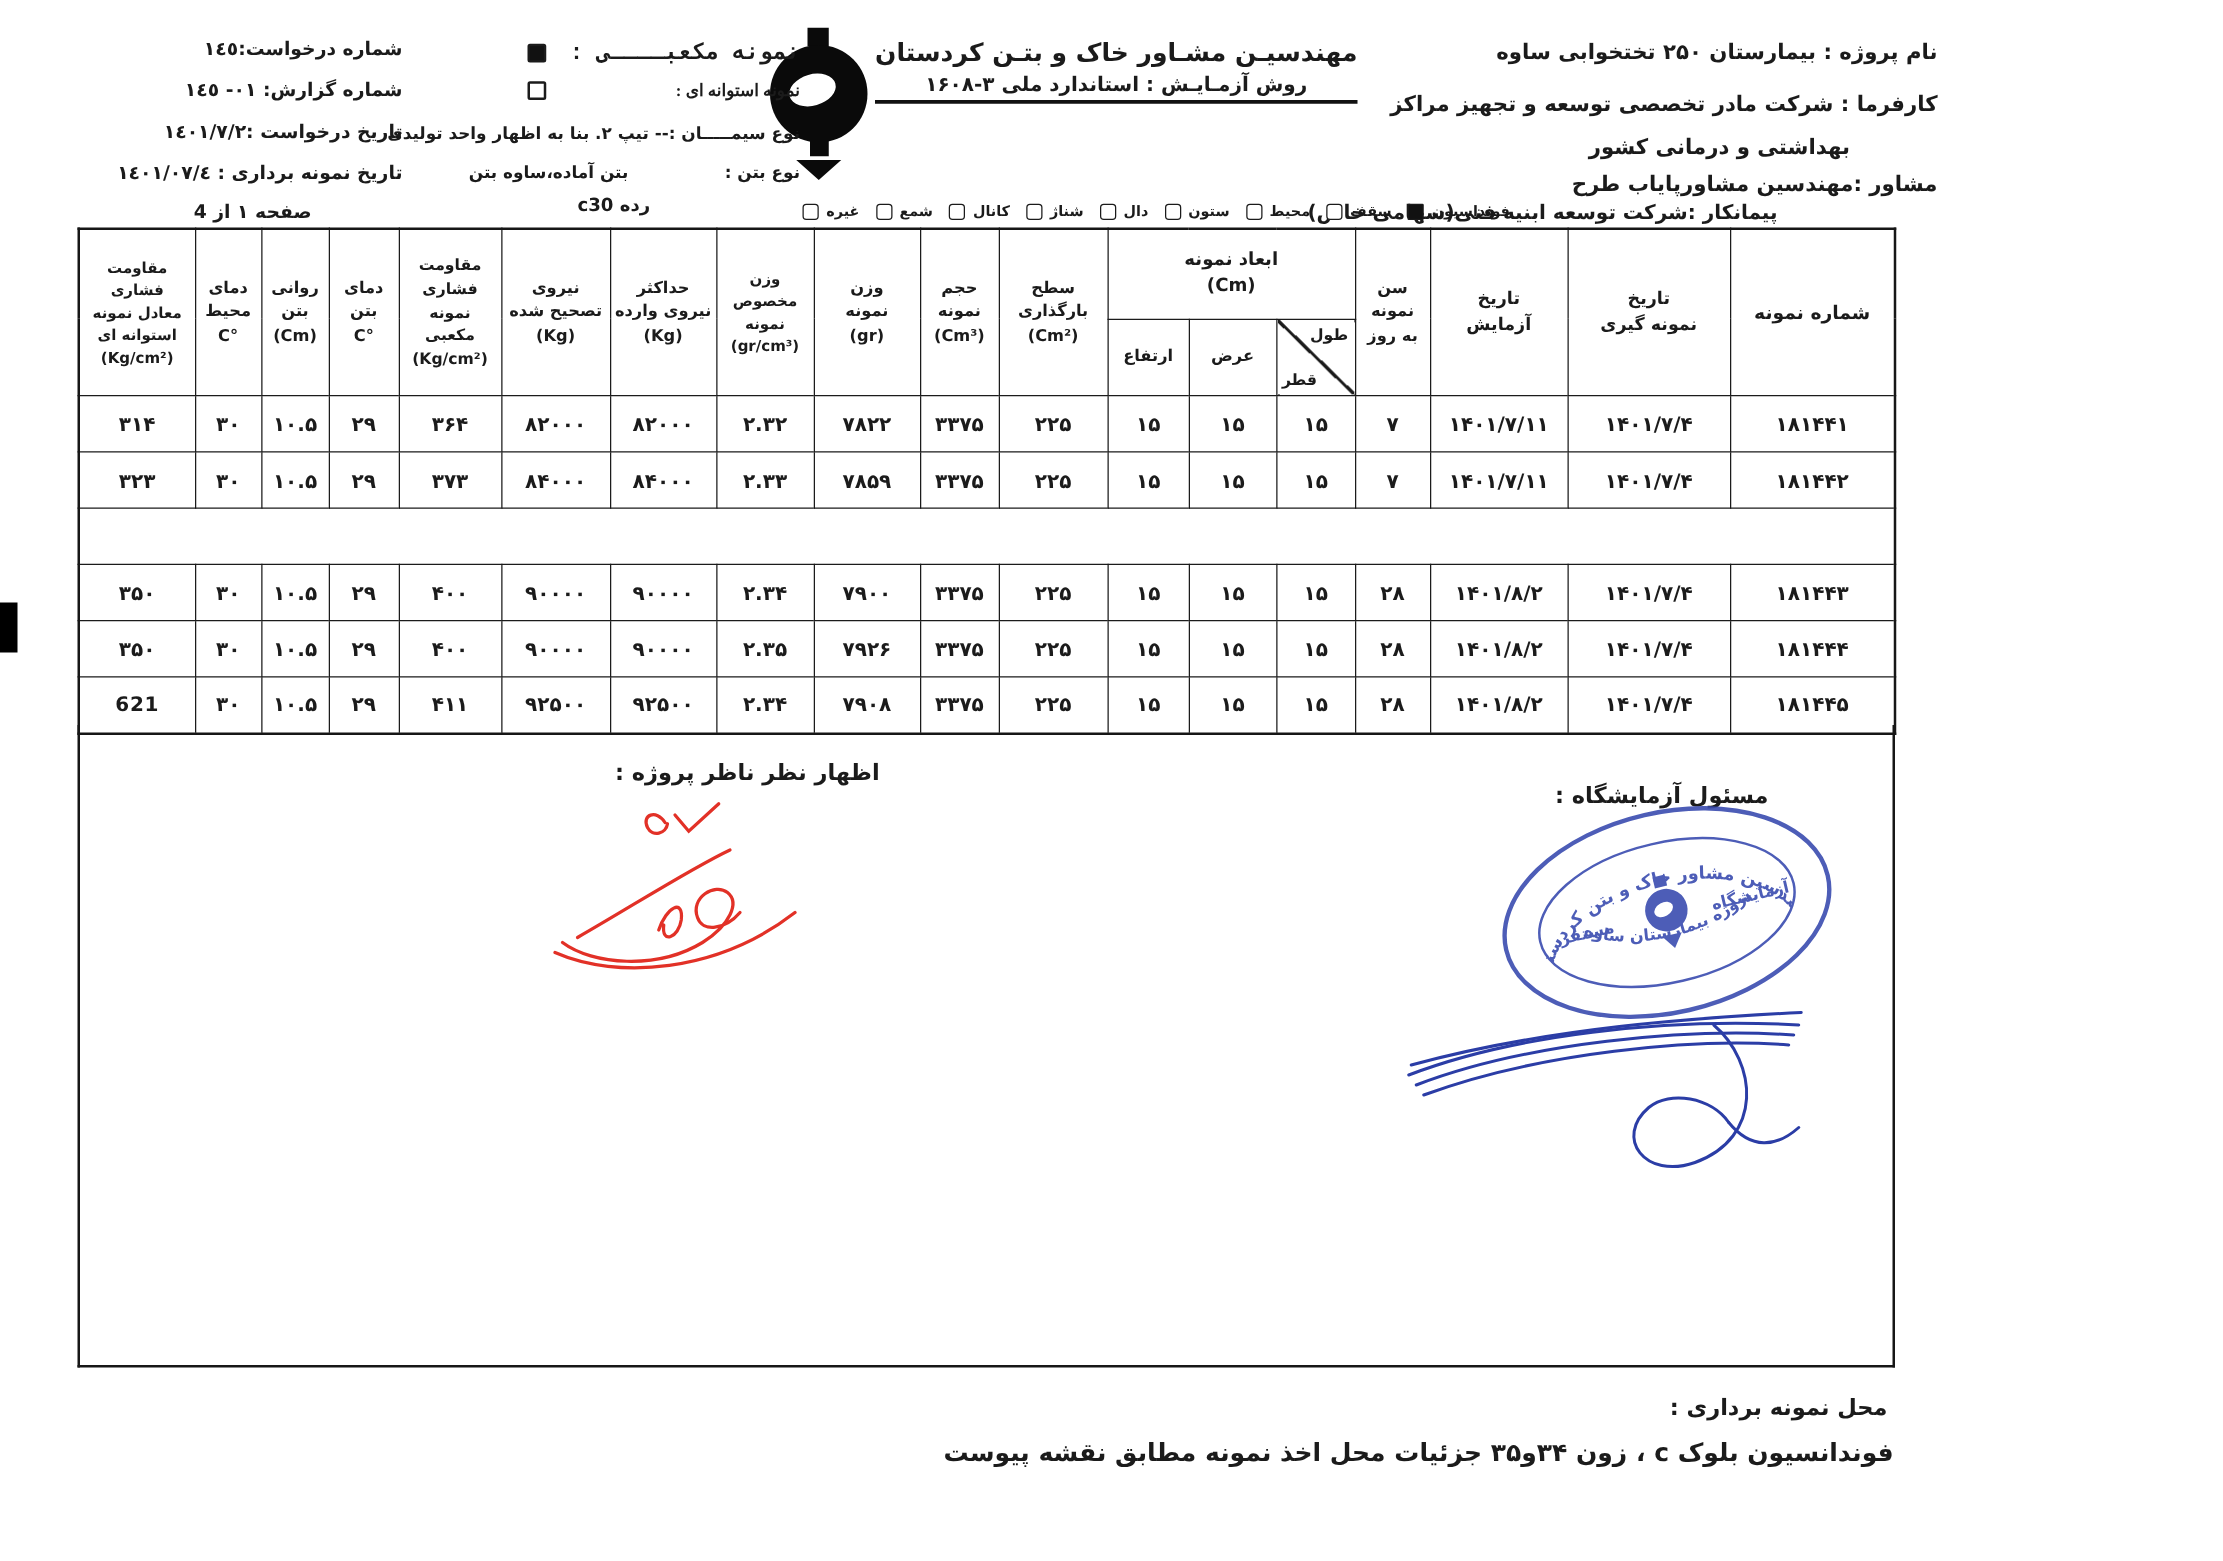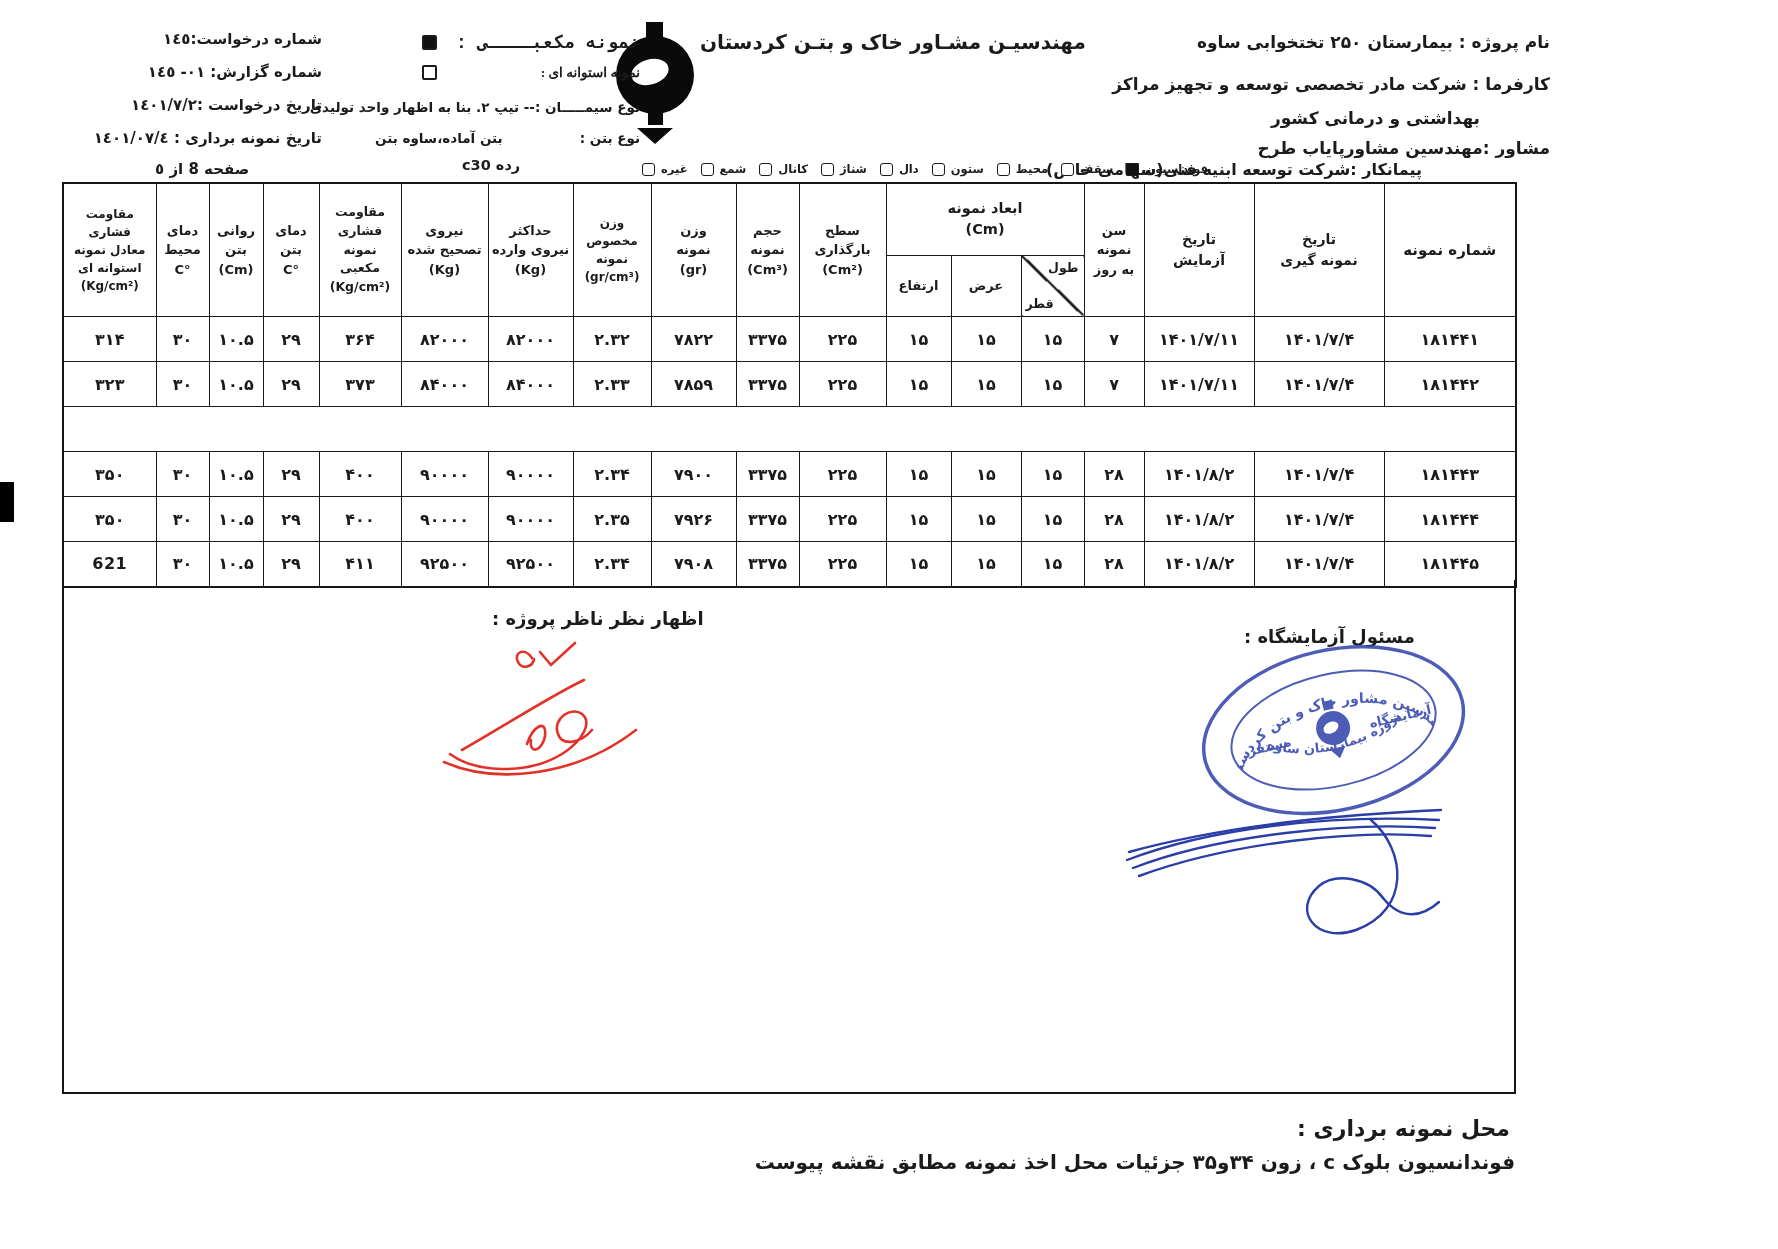--- a/index.html
+++ b/index.html
@@ -44,21 +44,21 @@
     background:linear-gradient(to top right, transparent calc(50% - 1.3px), #1b1b1b calc(50% - 1.3px), #1b1b1b calc(50% + 1.3px), transparent calc(50% + 1.3px)); }
   th.diag .d-top { position:absolute; top:3px; right:5px; font-size:12.5px; }
   th.diag .d-bot { position:absolute; bottom:2px; left:4px; font-size:12.5px; }
 
   
   .sig-box { position:absolute; left:62px; top:580px; width:1454px; height:514px;
              border:2.5px solid #161616; border-top:none; }
   .sig-label { position:absolute; font-size:18px; font-weight:bold; white-space:nowrap; }
   .stamp-wrap { position:absolute; transform:rotate(-13deg); opacity:0.9; }
 
-  .footer-label { font-size:22px; font-weight:bold;text-align:center; }
+  .footer-label { font-size:18px; font-weight:bold;text-align:center; }
   .footer-value { font-size:20px; font-weight:bold; }
 
   .scan-tab { position:absolute; left:0; top:482px; width:14px; height:40px; background:#000; }
 </style>
 </head>
 <body>
 
 <div class="page">
 
   <div class="scan-tab"></div>
@@ -73,27 +73,28 @@
     <svg width="86" height="122" viewBox="0 0 86 122">
       <rect x="34" y="0" width="17" height="15" fill="#0a0a0a"></rect>
       <circle cx="43" cy="53" r="39" fill="#0a0a0a"></circle>
       <ellipse cx="38" cy="50" rx="19" ry="12.5" transform="rotate(-16 38 50)" fill="#ffffff"></ellipse>
       <rect x="36" y="90" width="15" height="13" fill="#0a0a0a"></rect>
       <polygon points="25,106 61,106 43,122" fill="#0a0a0a"></polygon>
     </svg>
   </div>
   <div class="abs hc" style="left:700px; top:30px; width:386px; white-space:normal;">
     <div class="t1">مهندسیـن مشـاور خاک و بتـن کردستان</div>
+    <div class="t3">روش آزمـایـش : استاندارد ملی ۳-۱۶۰۸</div>
   </div>
 
   <div class="abs hl-line" style="right:1456px; top:30px;">شماره درخواست:١٤٥</div>
   <div class="abs hl-line" style="right:1456px; top:63px;">شماره گزارش: ٠١- ١٤٥</div>
   <div class="abs hl-line" style="right:1456px; top:96px;">تاریخ درخواست :١٤٠١/٧/٢</div>
   <div class="abs hl-line" style="right:1456px; top:129px;">تاریخ نمونه برداری : ١٤٠١/٠٧/٤</div>
-  <div class="abs hl-line" style="left:155px;  top:160px;">صفحه 8 از ٥</div>
+  <div class="abs hl-line" style="left:155px;  top:160px;">صفحه ۱ از 4</div>
 
   <div class="abs flexline" style="left:422px; top:31px; width:218px;">
     <span class="b" style="font-size:18px;font-family:Liberation Mono, monospace;">نمونه مکعبــــی :</span>
     <span class="cb-box checked"></span>
   </div>
   <div class="abs flexline" style="left:422px; top:64px; width:218px;font-family:Liberation Serif, serif;">
     <span class="b" style="font-size:13.5px;">نمونه استوانه ای :</span>
     <span class="cb-box"></span>
   </div>
   <div class="abs b" style="right:1138px; top:99px; font-size:13.5px;">نوع سیمـــــان :-- تیپ ۲. بنا به اظهار واحد تولیدی</div>

